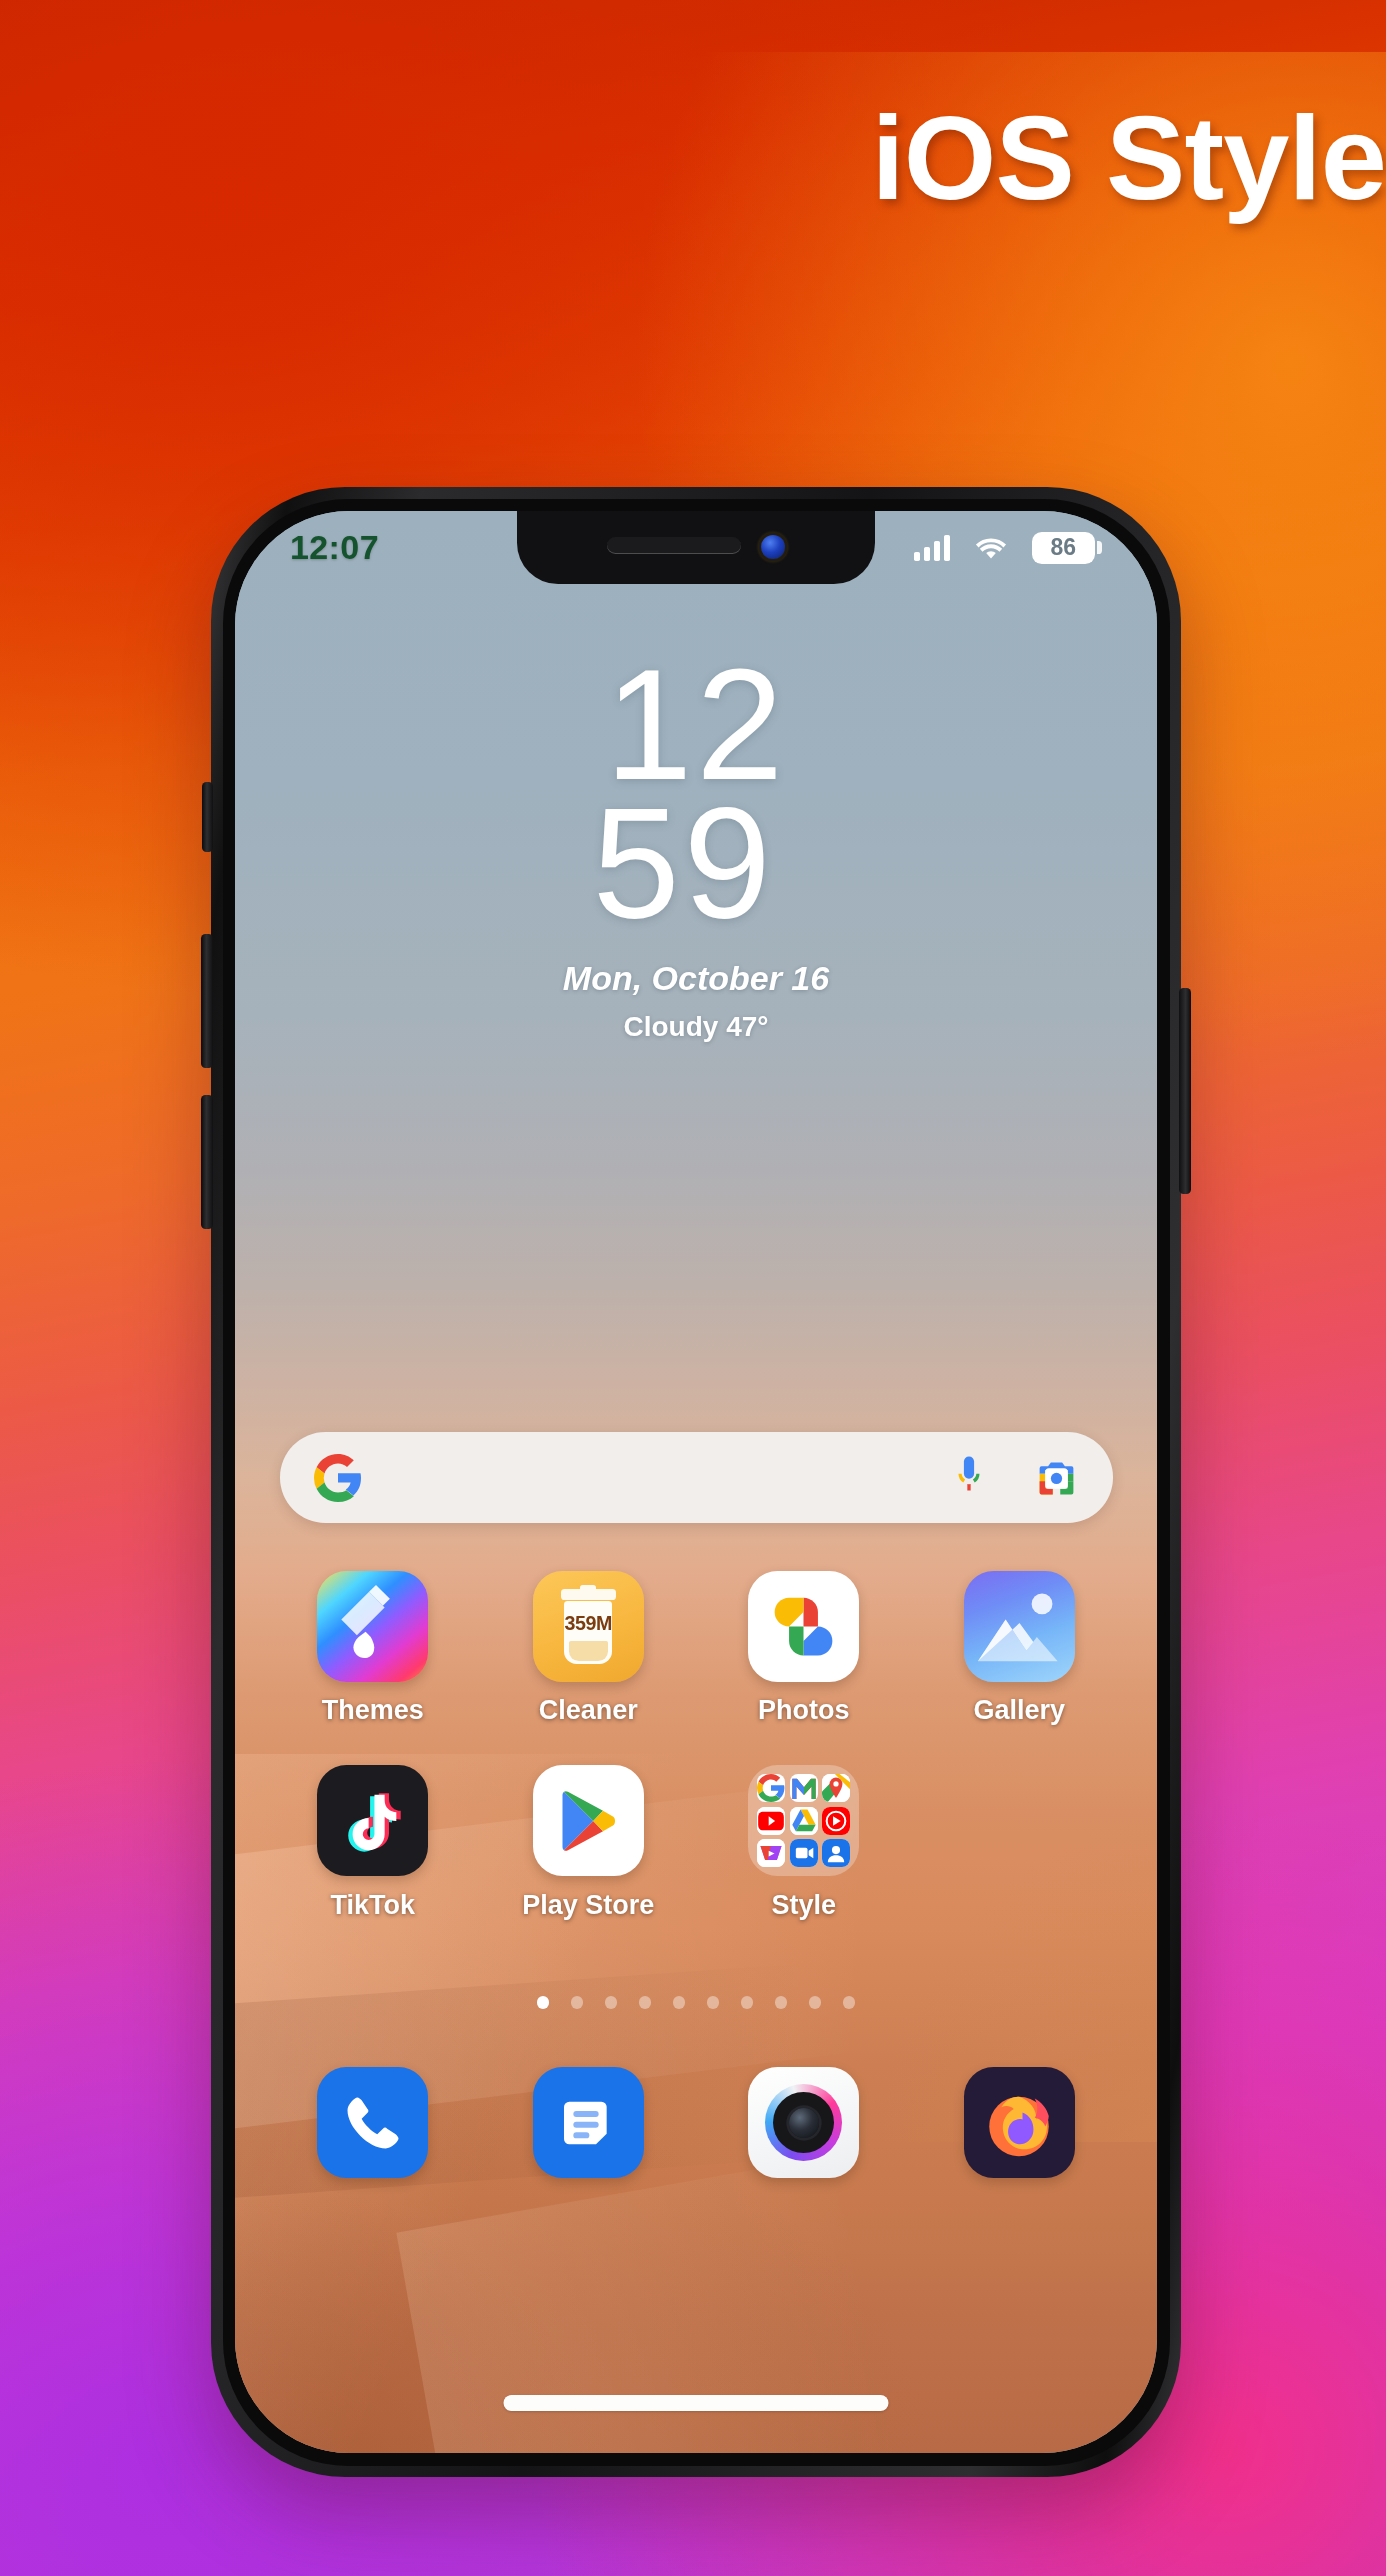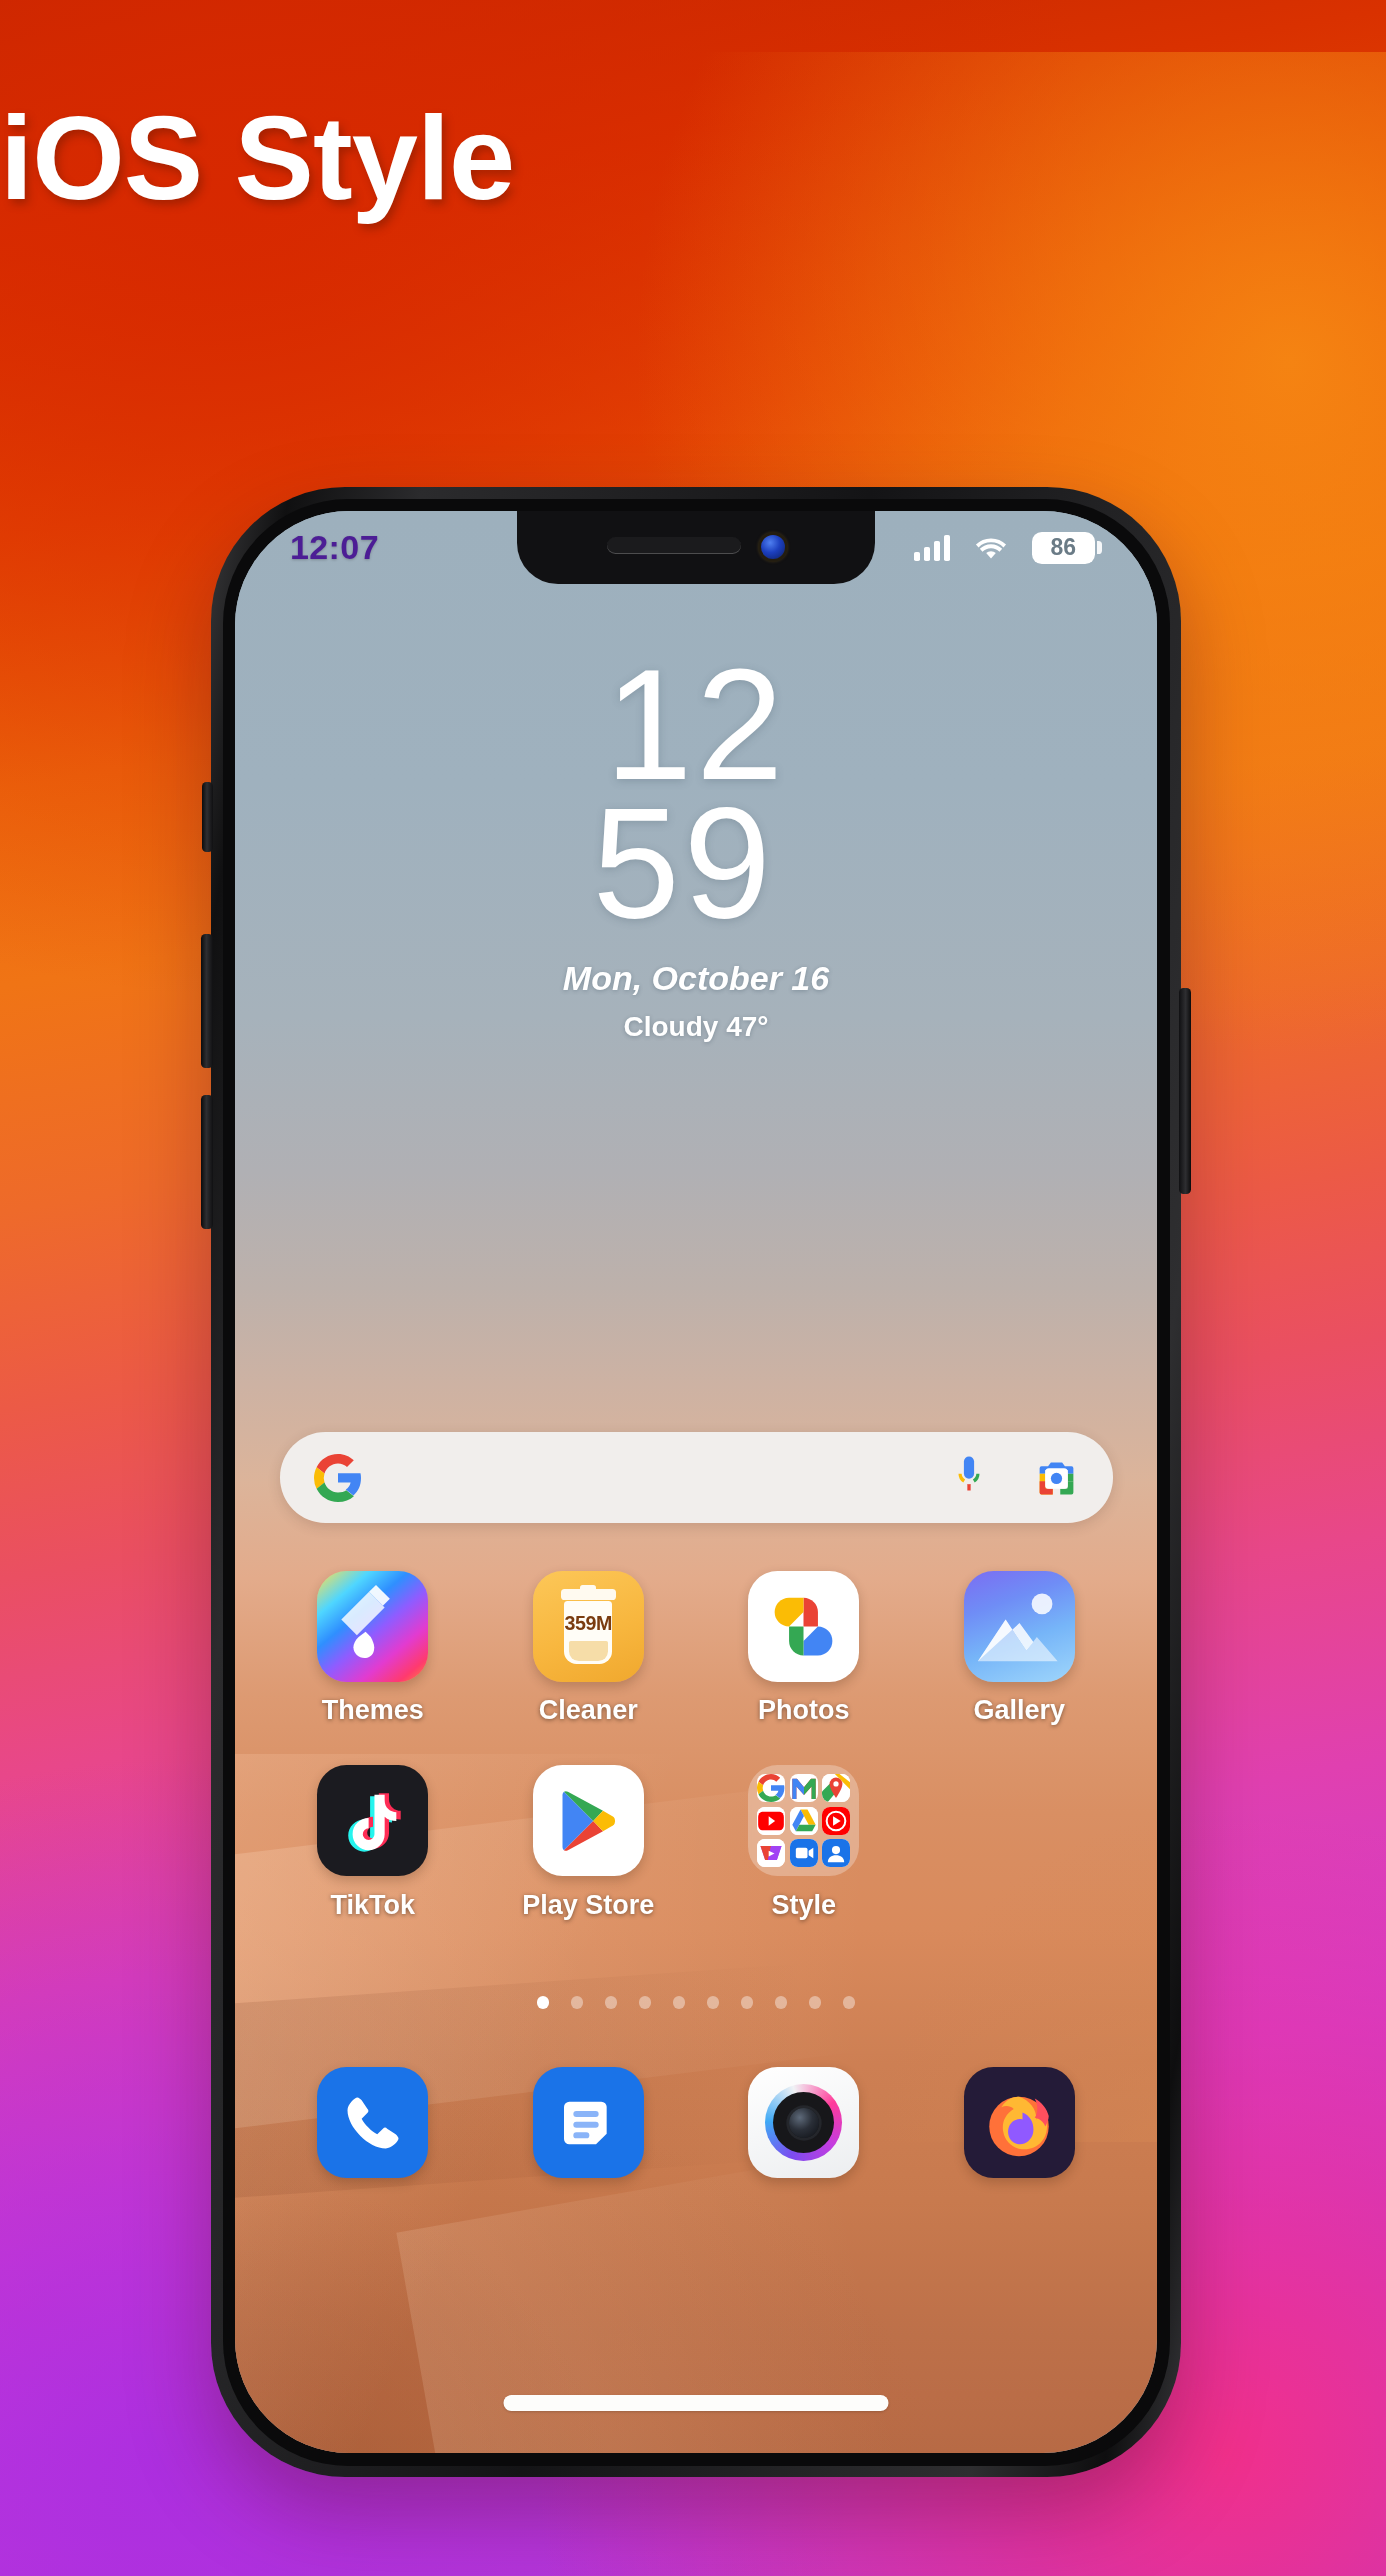--- a/index.html
+++ b/index.html
@@ -28,21 +28,21 @@
   .bg-glow-a{position:absolute;left:-10%;top:-6%;width:90%;height:45%;
     background:radial-gradient(ellipse at 30% 30%, rgba(215,40,0,.95), rgba(215,40,0,0) 70%);}
   .bg-glow-b{position:absolute;right:-14%;top:2%;width:70%;height:40%;
     background:radial-gradient(ellipse at 70% 30%, rgba(247,140,20,.85), rgba(247,140,20,0) 68%);}
   .bg-glow-c{position:absolute;left:-10%;bottom:-8%;width:72%;height:40%;
     background:radial-gradient(ellipse at 30% 70%, rgba(170,45,225,.85), rgba(170,45,225,0) 70%);}
   .bg-glow-d{position:absolute;right:-10%;bottom:-6%;width:72%;height:36%;
     background:radial-gradient(ellipse at 70% 70%, rgba(255,45,120,.8), rgba(255,45,120,0) 70%);}
 
   
-  .header{position:absolute;left:0;top:0;width:1386px;text-align:left;z-index:5;}
+  .header{position:absolute;left:0;top:0;width:1386px;text-align:right;z-index:5;}
   .title-main{
     margin-top:98px;
     font-size:119px;
     font-weight:bold;
     color:#ffffff;
     letter-spacing:-0.9px;
     line-height:1;
     text-shadow:3.6px 4.5px 8px rgba(90,20,0,.38);
   }
   .title-sub{
@@ -128,21 +128,21 @@
   .notch-speaker{width:134px;height:17px;border-radius:10.7px;background:#1b1b1d;
     box-shadow:inset 0 -0.9px 0 rgba(255,255,255,.22);margin-right:19.7px;margin-top:-3.6px;}
   .notch-cam{width:24px;height:24px;border-radius:50%;
     background:radial-gradient(circle at 38% 32%, #4f7ff0 0%, #1c3fbe 45%, #0c1f62 100%);
     box-shadow:0 0 0 2.7px #231d10, 0 0 3.6px 1.8px rgba(170,130,40,.55);
     margin-top:-1.8px;}
 
   
   .statusbar{position:absolute;left:0;top:0;width:100%;height:73px;z-index:30;
     display:flex;align-items:center;justify-content:space-between;padding:0 55px;}
-  .status-time{color:#4c1d95;font-size:34px;font-weight:bold;letter-spacing:0.4px;
+  .status-time{color:#14532d;font-size:34px;font-weight:bold;letter-spacing:0.4px;
     text-shadow:0 0.9px 2.7px rgba(0,0,0,.22);}
   .status-right{display:flex;align-items:center;gap:24px;}
   .signal{display:flex;align-items:flex-end;gap:3.6px;height:27px;}
   .signal i{display:block;width:6.3px;background:#fff;border-radius:1.8px;}
   .signal i:nth-child(1){height:9px;}
   .signal i:nth-child(2){height:14.3px;}
   .signal i:nth-child(3){height:19.7px;}
   .signal i:nth-child(4){height:26px;}
   .wifi{width:34px;height:26px;position:relative;}
   .battery{display:flex;align-items:center;}

